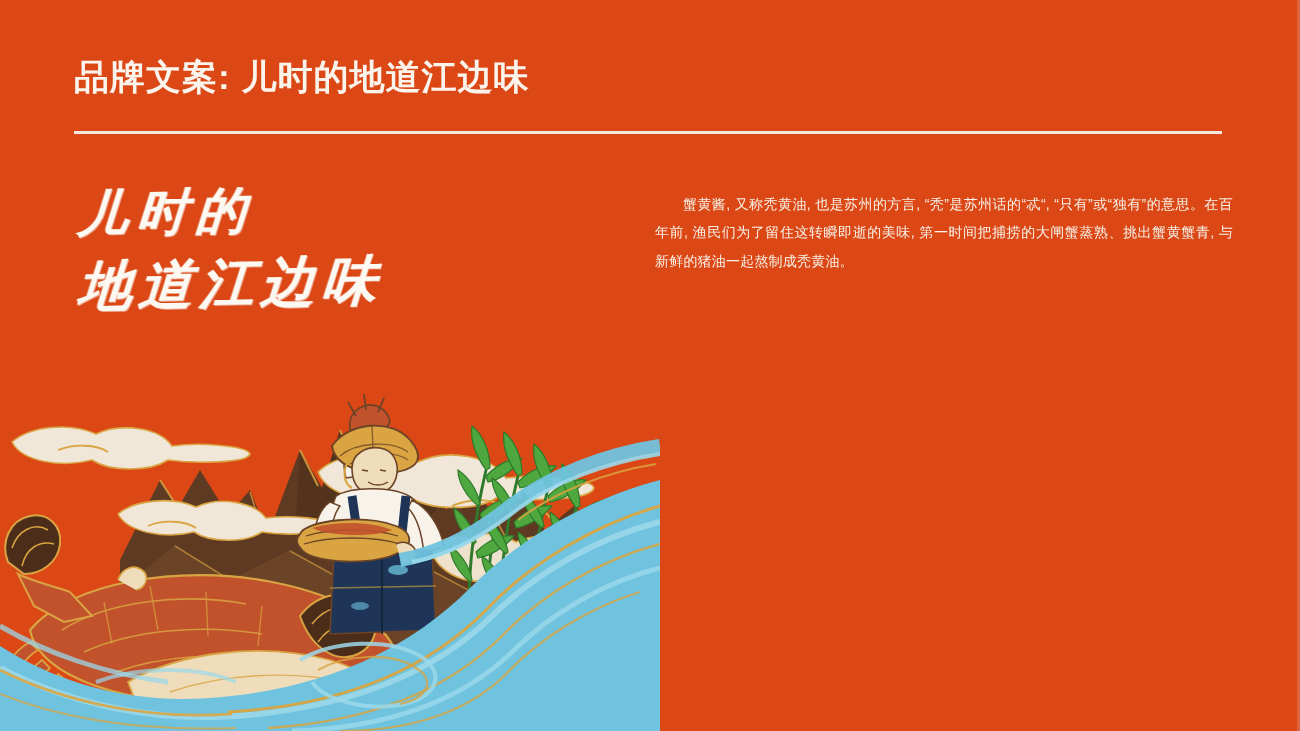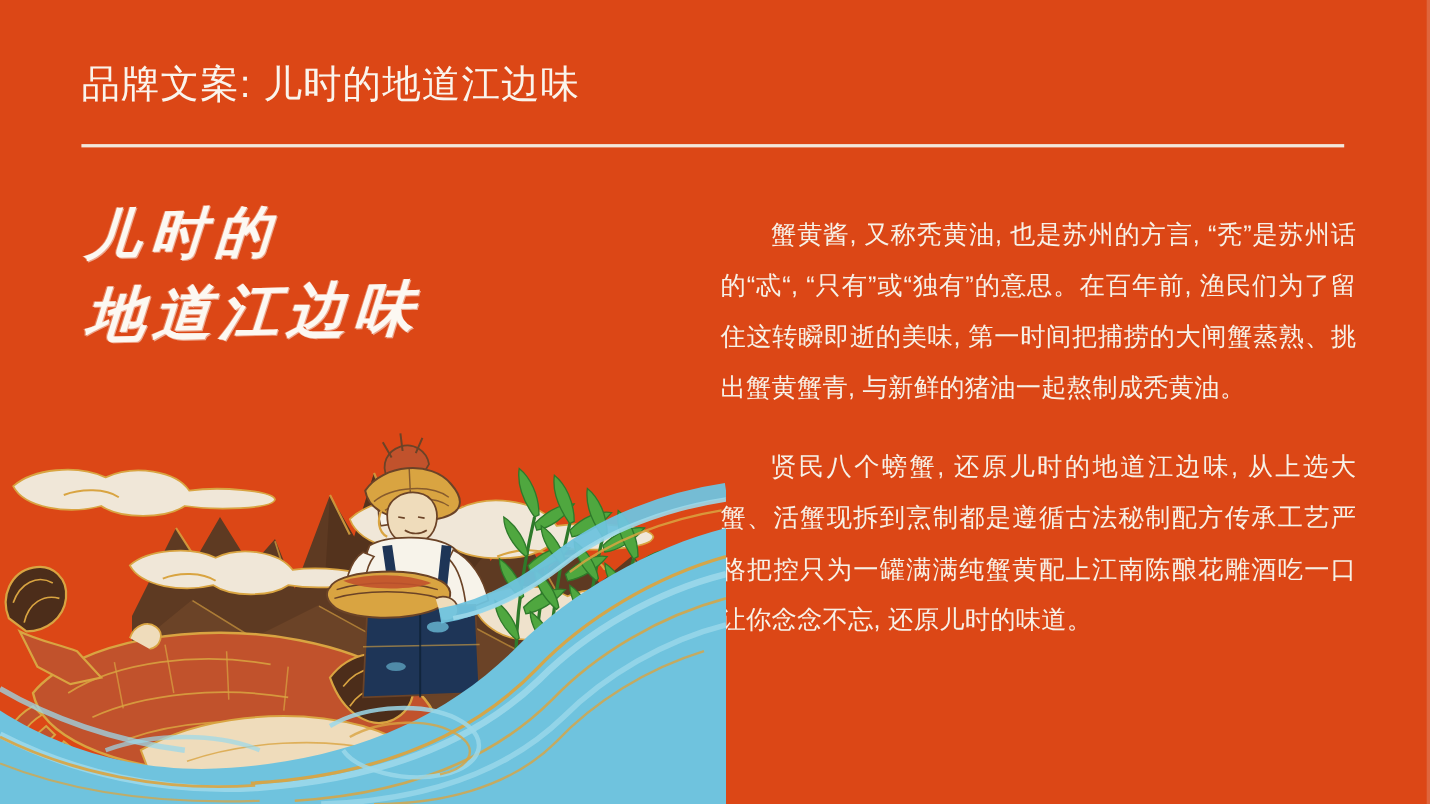--- a/index.html
+++ b/index.html
@@ -21,21 +21,21 @@
     background: #DC4716;
     overflow: hidden;
   }
 
   
   #page-title {
     position: absolute;
     left: 74px;
     top: 56px;
     font-size: 35px;
-    font-weight: normal;
+    font-weight: bold;
     color: #FAF4EC;
     letter-spacing: 1px;
     line-height: 1.2;
     white-space: nowrap;
   }
 
   #header-divider {
     position: absolute;
     left: 74px;
     top: 131px;
@@ -74,21 +74,21 @@
     transform-origin: left center;
   }
 
   
   #body-copy {
     position: absolute;
     left: 655px;
     top: 190px;
     width: 578px;
     color: #F7F1E7;
-    font-size: 23px;
+    font-size: 14px;
     line-height: 2.02;
     letter-spacing: 0.2px;
     text-align: justify;
     text-justify: inter-ideograph;
   }
   #body-copy p {
     margin: 0 0 25px 0;
     text-indent: 2em;
   }
   #body-copy p:last-child { margin-bottom: 0; }
@@ -123,21 +123,20 @@
 
   <div id="header-divider"></div>
 
   <div id="calligraphy">
     <span class="cal-line cal-line-1">儿时的</span>
     <span class="cal-line cal-line-2">地道江边味</span>
   </div>
 
   <div id="body-copy">
     <p>蟹黄酱, 又称秃黄油, 也是苏州的方言, “秃”是苏州话的“忒“, “只有”或“独有”的意思。在百年前, 渔民们为了留住这转瞬即逝的美味, 第一时间把捕捞的大闸蟹蒸熟、挑出蟹黄蟹青, 与新鲜的猪油一起熬制成秃黄油。</p>
-    <p>贤民八个螃蟹, 还原儿时的地道江边味, 从上选大蟹、活蟹现拆到烹制都是遵循古法秘制配方传承工艺严格把控只为一罐满满纯蟹黄配上江南陈酿花雕酒吃一口让你念念不忘, 还原儿时的味道。</p>
   </div>
 
   <div id="illustration">
     <svg width="660" height="401" viewBox="0 0 660 401" xmlns="http://www.w3.org/2000/svg">
       <defs>
         <clipPath id="frame">
           <rect x="0" y="0" width="660" height="401"></rect>
         </clipPath>
       </defs>
 

